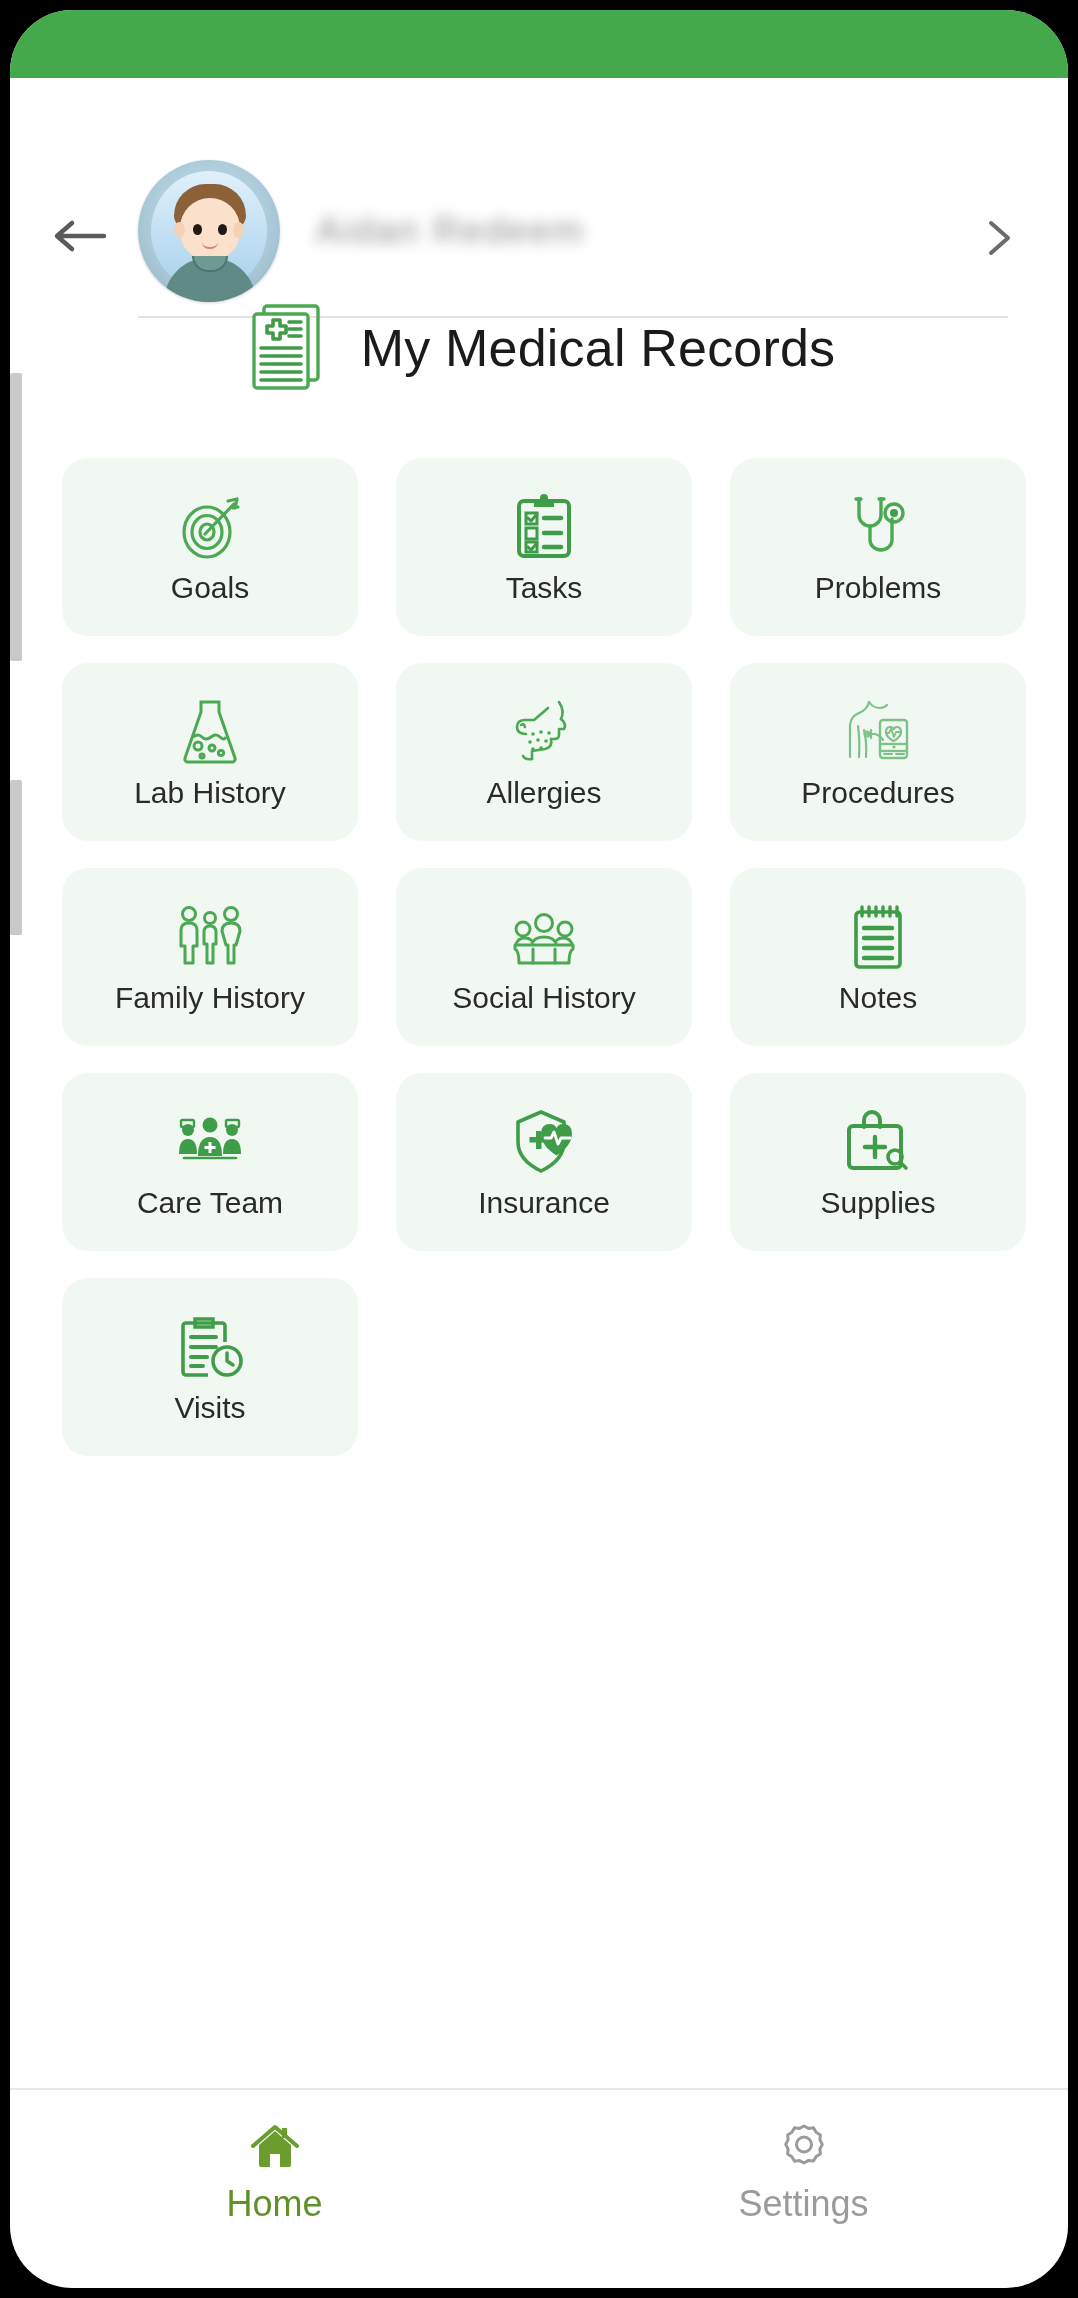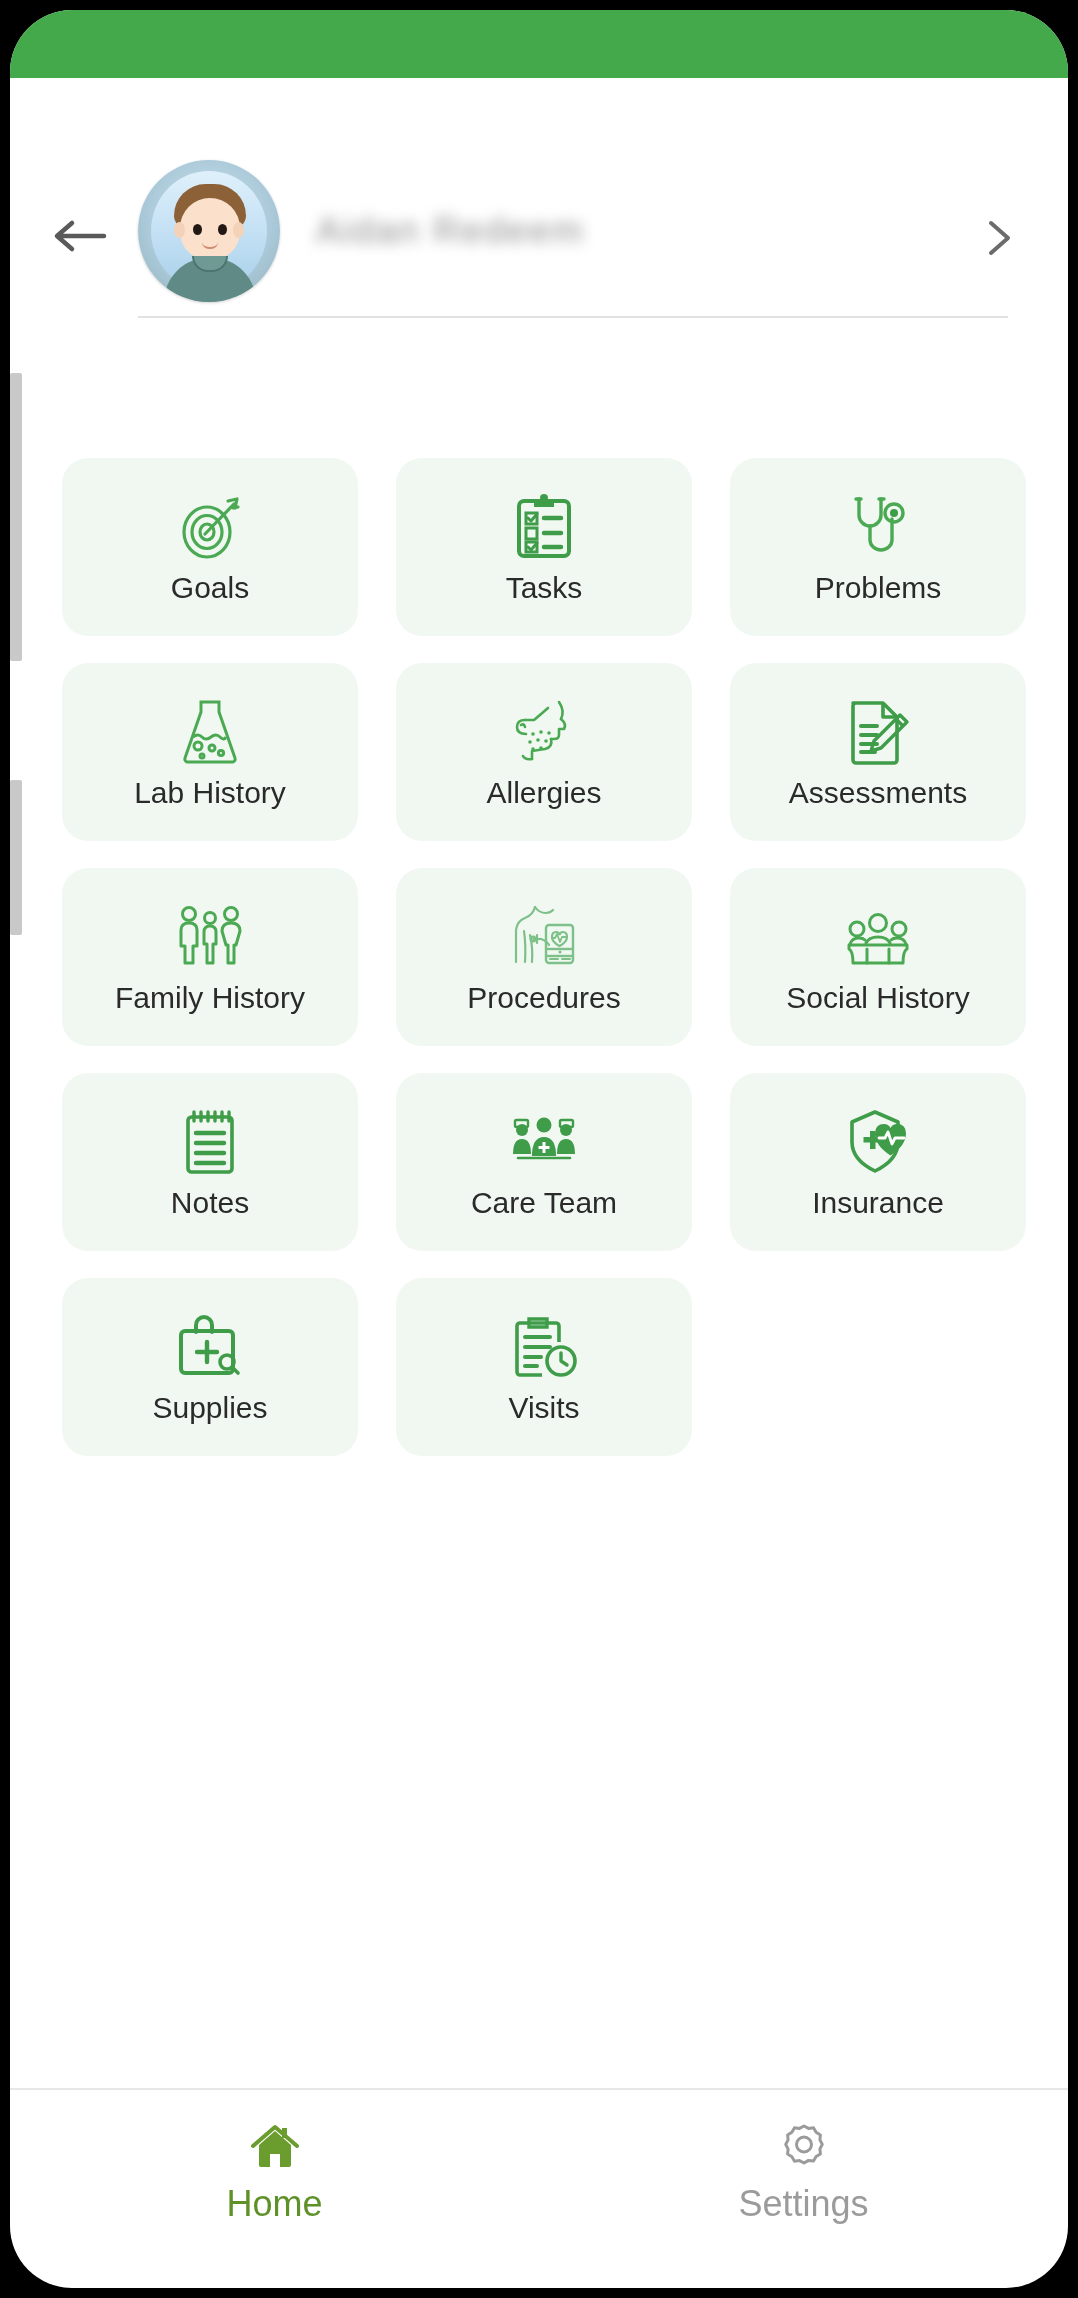--- a/index.html
+++ b/index.html
@@ -213,20 +213,36 @@
 
     <div class="chevron-right">
       <svg viewBox="0 0 34 40" width="34" height="40">
         <path d="M9 5 L26 20 L9 35" fill="none" stroke="#6b6b6b" stroke-width="4" stroke-linecap="round" stroke-linejoin="round"></path>
       </svg>
     </div>
 
     <div class="header-divider"></div>
   </div>
 
+  <div class="page-title-row">
+    <span class="records-icon">
+      <svg viewBox="0 0 92 96" width="92" height="96">
+        <g fill="none" stroke="#4aa952" stroke-width="3.4" stroke-linejoin="round">
+          <rect x="21" y="6" width="54" height="74" rx="3"></rect>
+          <rect x="11" y="14" width="54" height="74" rx="3" fill="#ffffff"></rect>
+        </g>
+        <g fill="none" stroke="#3f9c48" stroke-width="3.6" stroke-linecap="round">
+          <path d="M24 26 h6 v-6 h7 v6 h6 v7 h-6 v6 h-7 v-6 h-6 z" stroke-linejoin="round"></path>
+          <path d="M46 22 h12 M46 29 h12 M46 36 h12"></path>
+          <path d="M18 48 h40 M18 56 h40 M18 64 h40 M18 72 h40 M18 80 h40"></path>
+        </g>
+      </svg>
+    </span>
+    <span class="page-title">My Medical Records</span>
+  </div>
 
   <div class="grid">
 
     <div class="tile">
       <span class="tile-icon">
         <svg viewBox="0 0 72 72" width="72" height="72">
           <g fill="none" stroke="#4aa952" stroke-width="3.2">
             <ellipse cx="33" cy="41" rx="23" ry="25"></ellipse>
             <ellipse cx="33" cy="41" rx="15" ry="16.5"></ellipse>
             <ellipse cx="33" cy="41" rx="7" ry="8"></ellipse>
@@ -310,81 +326,65 @@
               <circle cx="38" cy="45" r="1.8"></circle>
             <circle cx="25" cy="53" r="1.8"></circle>
               <circle cx="33" cy="52" r="1.8"></circle>
           </g>
         </svg>
       </span>
       <span class="tile-label">Allergies</span>
     </div>
 
 
-    <div class="tile">
-      <span class="tile-icon">
-        <svg viewBox="0 0 72 72" width="72" height="72">
-          <path d="M11 7 h30 l14 14 v43 a3 3 0 0 1 -3 3 H14 a3 3 0 0 1 -3 -3 V10 a3 3 0 0 1 3 -3 z" fill="none" stroke="#3f9c48" stroke-width="3.6" stroke-linejoin="round"></path>
-          <path d="M41 7 v14 h14" fill="none" stroke="#3f9c48" stroke-width="3.6" stroke-linejoin="round"></path>
-          <g stroke="#3f9c48" stroke-width="4" stroke-linecap="round">
-            <path d="M19 30 h16 M19 39 h16 M19 48 h16 M19 56 h14"></path>
-          </g>
-          <g fill="none" stroke="#3f9c48" stroke-width="3.4" stroke-linejoin="round">
-            <path d="M58 19 l7 7 l-26 26 l-10 3 l3 -10 z"></path>
-            <path d="M54 23 l7 7"></path>
-          </g>
-        </svg>
-      </span>
-      <span class="tile-label">Assessments</span>
+
+    <div class="tile">
+      <span class="tile-icon">
+        <svg viewBox="0 0 72 72" width="72" height="72">
+          <g fill="none" stroke="#7dc088" stroke-width="2.2" stroke-linecap="round" stroke-linejoin="round">
+            <path d="M27 6 q-2 8 -10 11 q-8 3 -9 12 v32"></path>
+            <path d="M27 6 q4 6 11 6 q4 0 7 -3"></path>
+            <path d="M16 30 q2 14 1 31"></path>
+            <path d="M22 34 q3 12 2 27"></path>
+          </g>
+          <g fill="none" stroke="#7dc088" stroke-width="2.2" stroke-linecap="round">
+            <path d="M25 38 h8 M29 34 v8"></path>
+            <circle cx="25" cy="38" r="2.4"></circle>
+            <path d="M33 38 q6 2 8 6"></path>
+          </g>
+          <g fill="none" stroke="#7dc088" stroke-width="2.4" stroke-linejoin="round">
+            <rect x="38" y="24" width="27" height="38" rx="3"></rect>
+            <path d="M38 48 h27"></path>
+            <path d="M38 55 h27"></path>
+          </g>
+          <path d="M44 36 q0 -5 4 -5 q3 0 3.5 3 q.5 -3 3.5 -3 q4 0 4 5 q0 5 -7.5 9 q-7.5 -4 -7.5 -9 z" fill="none" stroke="#7dc088" stroke-width="2.2"></path>
+          <path d="M44 37 h3 l2 -4 l3 8 l2 -5 h5" fill="none" stroke="#7dc088" stroke-width="1.8" stroke-linecap="round" stroke-linejoin="round"></path>
+          <g stroke="#7dc088" stroke-width="2" stroke-linecap="round">
+            <path d="M42 58 h8 M54 58 h8"></path>
+          </g>
+          <circle cx="52" cy="51" r="1.6" fill="#7dc088"></circle>
+        </svg>
+      </span>
+      <span class="tile-label">Procedures</span>
     </div>
 
     <div class="tile">
       <span class="tile-icon">
         <svg viewBox="0 0 72 72" width="72" height="72">
           <g fill="none" stroke="#4aa952" stroke-width="3" stroke-linejoin="round" stroke-linecap="round">
             <circle cx="15" cy="13" r="6.5"></circle>
             <path d="M7 29 q0 -7 8 -7 q8 0 8 7 v16 h-4 v17 h-8 v-17 h-4 z"></path>
             <circle cx="36" cy="17" r="5.5"></circle>
             <path d="M30 31 q0 -6 6 -6 q6 0 6 6 v12 h-3 v19 h-6 v-19 h-3 z"></path>
             <circle cx="57" cy="13" r="6.5"></circle>
             <path d="M48 30 q0 -8 9 -8 q9 0 9 8 l-4 14 h-2 v18 h-6 v-18 h-2 z"></path>
           </g>
         </svg>
       </span>
       <span class="tile-label">Family History</span>
-    </div>
-
-    <div class="tile">
-      <span class="tile-icon">
-        <svg viewBox="0 0 72 72" width="72" height="72">
-          <g fill="none" stroke="#7dc088" stroke-width="2.2" stroke-linecap="round" stroke-linejoin="round">
-            <path d="M27 6 q-2 8 -10 11 q-8 3 -9 12 v32"></path>
-            <path d="M27 6 q4 6 11 6 q4 0 7 -3"></path>
-            <path d="M16 30 q2 14 1 31"></path>
-            <path d="M22 34 q3 12 2 27"></path>
-          </g>
-          <g fill="none" stroke="#7dc088" stroke-width="2.2" stroke-linecap="round">
-            <path d="M25 38 h8 M29 34 v8"></path>
-            <circle cx="25" cy="38" r="2.4"></circle>
-            <path d="M33 38 q6 2 8 6"></path>
-          </g>
-          <g fill="none" stroke="#7dc088" stroke-width="2.4" stroke-linejoin="round">
-            <rect x="38" y="24" width="27" height="38" rx="3"></rect>
-            <path d="M38 48 h27"></path>
-            <path d="M38 55 h27"></path>
-          </g>
-          <path d="M44 36 q0 -5 4 -5 q3 0 3.5 3 q.5 -3 3.5 -3 q4 0 4 5 q0 5 -7.5 9 q-7.5 -4 -7.5 -9 z" fill="none" stroke="#7dc088" stroke-width="2.2"></path>
-          <path d="M44 37 h3 l2 -4 l3 8 l2 -5 h5" fill="none" stroke="#7dc088" stroke-width="1.8" stroke-linecap="round" stroke-linejoin="round"></path>
-          <g stroke="#7dc088" stroke-width="2" stroke-linecap="round">
-            <path d="M42 58 h8 M54 58 h8"></path>
-          </g>
-          <circle cx="52" cy="51" r="1.6" fill="#7dc088"></circle>
-        </svg>
-      </span>
-      <span class="tile-label">Procedures</span>
     </div>
 
     <div class="tile">
       <span class="tile-icon">
         <svg viewBox="0 0 72 72" width="72" height="72">
           <g fill="none" stroke="#4aa952" stroke-width="3" stroke-linejoin="round" stroke-linecap="round">
             <circle cx="15" cy="28" r="7"></circle>
             <circle cx="36" cy="22" r="8.5"></circle>
             <circle cx="57" cy="28" r="7"></circle>
             <path d="M8 43 q2 -6 9 -6 q4 0 6 2"></path>

